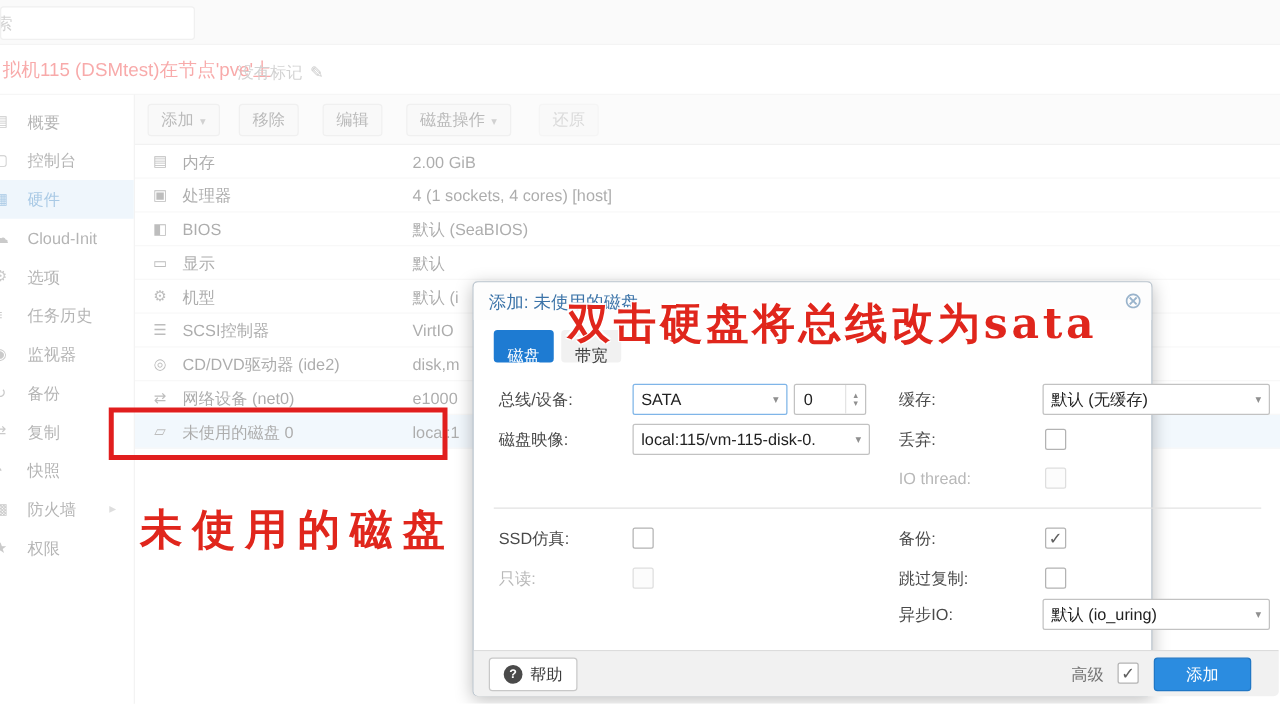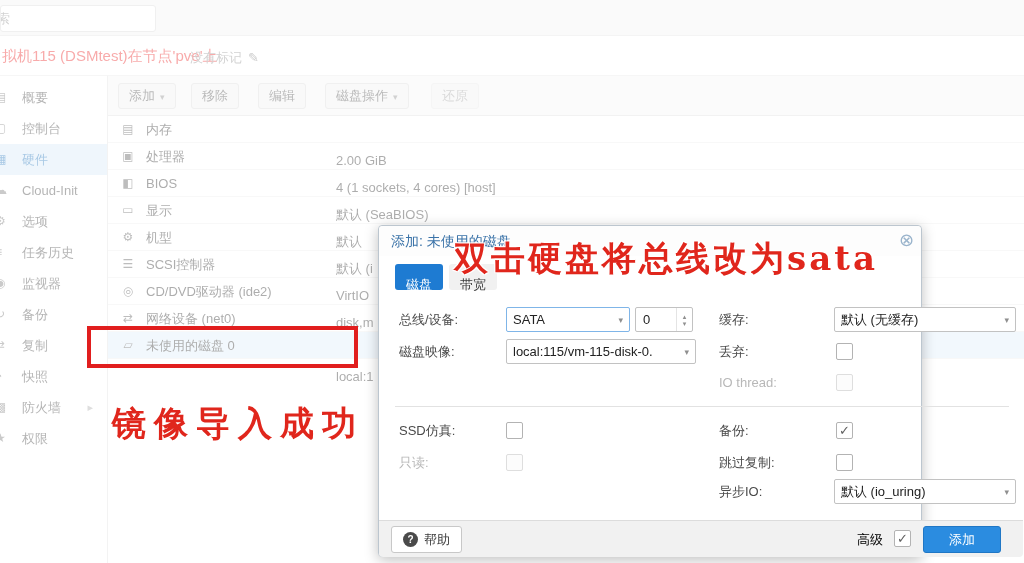--- a/index.html
+++ b/index.html
@@ -28,21 +28,21 @@
   
   .main { position:absolute; left:108px; top:75px; width:916px; height:488px; background:#fff; border-top:1px solid #ececec; }
   .toolbar { position:absolute; left:0; top:0; width:916px; height:40px; background:#f6f6f6; border-bottom:1px solid #e3e3e3; }
   .tb-btn { position:absolute; top:7px; height:26px; line-height:24px; background:#f2f2f2; border:1px solid #ddd; border-radius:3px; font-size:13px; color:#666; text-align:right; padding:0 10px; cursor:pointer; white-space:nowrap; }
   .tb-btn .caret { font-size:9px; color:#999; margin-left:5px; }
 
   .hwtable { position:absolute; left:0; top:40px; width:916px; }
   .hwrow { position:relative; height:27px; line-height:27px; border-bottom:1px solid #f0f0f0; font-size:13px; color:#4a4a4a; cursor:pointer; }
   .hwrow .ric { position:absolute; left:10px; width:20px; text-align:center; color:#6e6e6e; font-size:12px; }
   .hwrow .rlabel { position:absolute; left:38px; white-space:nowrap; }
-  .hwrow .rvalue { position:absolute; left:228px; white-space:nowrap;margin-top:31px; }
+  .hwrow .rvalue { position:absolute; left:222px; white-space:nowrap; }
   .hwrow.sel { background:#e3f0fa; }
 
   
   .mask { position:absolute; left:0; top:0; width:1024px; height:563px; background:rgba(255,255,255,0.55); z-index:40; }
 
   
   .dialog { position:absolute; left:378px; top:225px; width:544px; height:332px; background:#fff; border:1px solid #bcc6cf; border-radius:4px; box-shadow:0 3px 14px rgba(0,0,0,0.25); z-index:50; }
   .dlg-header { position:absolute; left:0; top:0; width:100%; height:30px; background:#fdfdfd; border-radius:4px 4px 0 0; }
   .dlg-title { position:absolute; left:12px; top:7px; font-size:14px; color:#3b73a8; }
   .dlg-close { position:absolute; right:7px; top:4px; font-size:18px; color:#9ab4cc; cursor:pointer; line-height:20px; }
@@ -58,21 +58,21 @@
   .spinner { position:absolute; height:25px; width:58px; background:#fff; border:1px solid #c2c2c2; border-radius:2px; font-size:13px; color:#222; display:flex; align-items:center; justify-content:space-between; padding-left:7px; cursor:pointer; }
   .spinner .arrows { display:flex; flex-direction:column; align-items:center; width:16px; border-left:1px solid #e4e4e4; height:100%; justify-content:center; }
   .spinner .arrows span { font-size:7px; line-height:7px; color:#8f8f8f; }
   .cbx { position:absolute; width:17px; height:17px; border:1px solid #b3b3b3; border-radius:2px; background:#fff; font-size:13px; line-height:15px; text-align:center; color:#606060; cursor:pointer; }
   .cbx.dis { border-color:#dedede; background:#fcfcfc; cursor:default; }
   .sep { position:absolute; left:16px; width:614px; border-top:1px solid #e2e2e2; }
 
   .dlg-footer { position:absolute; left:0; top:294px; width:644px; height:37px; background:#f1f1f1; border-top:1px solid #dcdcdc; border-radius:0 0 4px 4px; }
   .help-btn { position:absolute; left:12px; top:5px; height:27px; background:#fff; border:1px solid #c8c8c8; border-radius:3px; display:flex; align-items:center; gap:6px; padding:0 11px; font-size:13px; color:#3c3c3c; cursor:pointer; }
   .qmark { width:15px; height:15px; border-radius:50%; background:#4a4a4a; color:#fff; font-size:10px; font-weight:bold; text-align:center; line-height:15px; }
-  .adv-label { position:absolute; right:140px; top:10px; font-size:13px; color:#000000; }
+  .adv-label { position:absolute; right:140px; top:10px; font-size:13px; color:#737373; }
   .adv-cbx { right:112px; top:9px; }
   .add-btn { position:absolute; right:22px; top:5px; width:78px; height:27px; background:#2b8ce0; border:1px solid #2077c5; border-radius:3px; color:#fff; font-size:13px; text-align:center; line-height:25px; cursor:pointer; }
 
   
   .red-rect { position:absolute; left:87px; top:326px; width:271px; height:42px; border:4px solid #e11e1e; z-index:60; }
   .red-note { position:absolute; z-index:60; color:#e0261c; font-family:"DejaVu Serif","Liberation Serif",serif; font-weight:bold; white-space:nowrap; text-shadow:1px 1px 0 rgba(255,255,255,.9), -1px -1px 0 rgba(255,255,255,.9), 1px -1px 0 rgba(255,255,255,.9), -1px 1px 0 rgba(255,255,255,.9); }
   .note1 { left:112px; top:401px; font-size:34px; letter-spacing:8px; }
   .note2 { left:454px; top:236px; font-size:34px; letter-spacing:3px; }
 </style>
 </head>
@@ -223,16 +223,16 @@
           <span class="qmark">?</span>
           <span>帮助</span>
         </div>
       <span class="adv-label">高级</span>
       <div class="cbx adv-cbx" style="position:absolute;">✓</div>
       <div class="add-btn">添加</div>
     </div>
   </div>
 
   <div class="red-rect"></div>
-  <div class="red-note note1">镜像导入成功</div>
+  <div class="red-note note1">未使用的磁盘</div>
   <div class="red-note note2">双击硬盘将总线改为sata</div>
 
 </div>
 
 </body></html>

